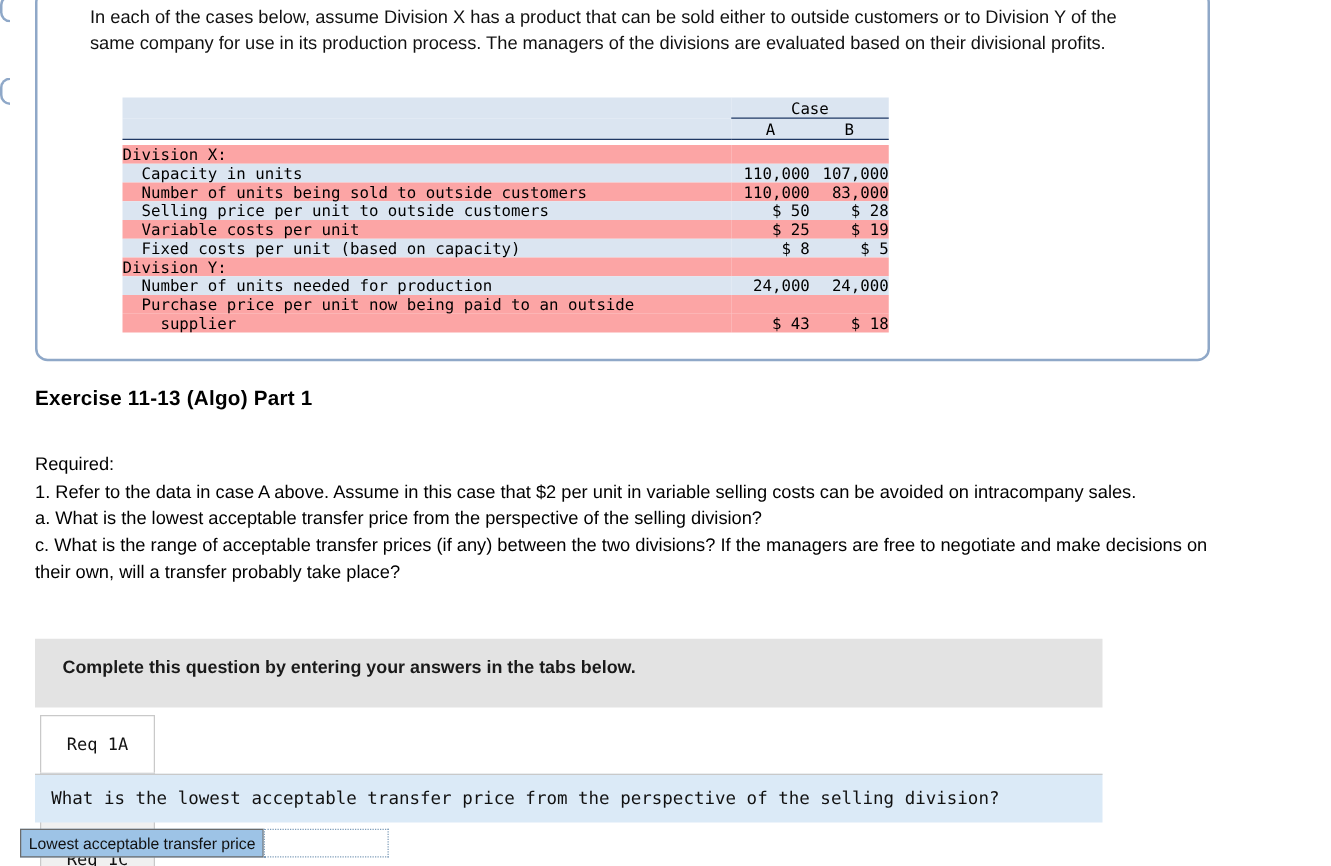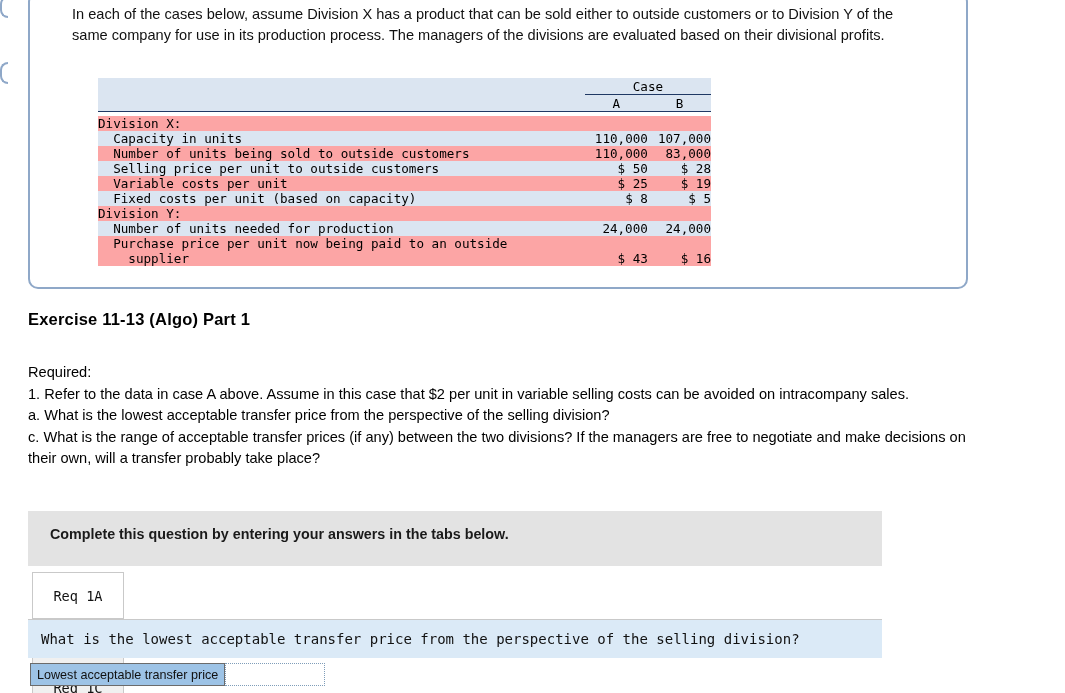--- a/index.html
+++ b/index.html
@@ -179,21 +179,21 @@
     left: 13px;
     top: 11px;
     font-size: 14px;
     font-family: "DejaVu Sans Mono", "Liberation Mono", monospace;
     color: #111;
   }
 
   
   .answer-row {
     position: absolute;
-    left: 30px;
+    left: 16px;
     top: 663px;
     display: flex;
     align-items: center;
   }
   .answer-label {
     background: #9dc3e6;
     border: 1px solid #6b6b6b;
     height: 23px;
     line-height: 23px;
     padding: 0 6px;
@@ -278,21 +278,21 @@
           <td class="dt-num">24,000</td>
         </tr>
         <tr class="row-plain">
           <td class="dt-label">  Purchase price per unit now being paid to an outside</td>
           <td class="dt-num"></td>
           <td class="dt-num"></td>
         </tr>
         <tr class="row-plain">
           <td class="dt-label">    supplier</td>
           <td class="dt-num">$ 43</td>
-          <td class="dt-num">$ 16</td>
+          <td class="dt-num">$ 18</td>
         </tr>
       </tbody>
     </table>
   </div>
 
   <div class="exercise-title">Exercise 11-13 (Algo) Part 1</div>
 
   <div class="required-block">
     <div class="req-head">Required:</div>
     <div>1. Refer to the data in case A above. Assume in this case that $2 per unit in variable selling costs can be avoided on intracompany sales.</div>

